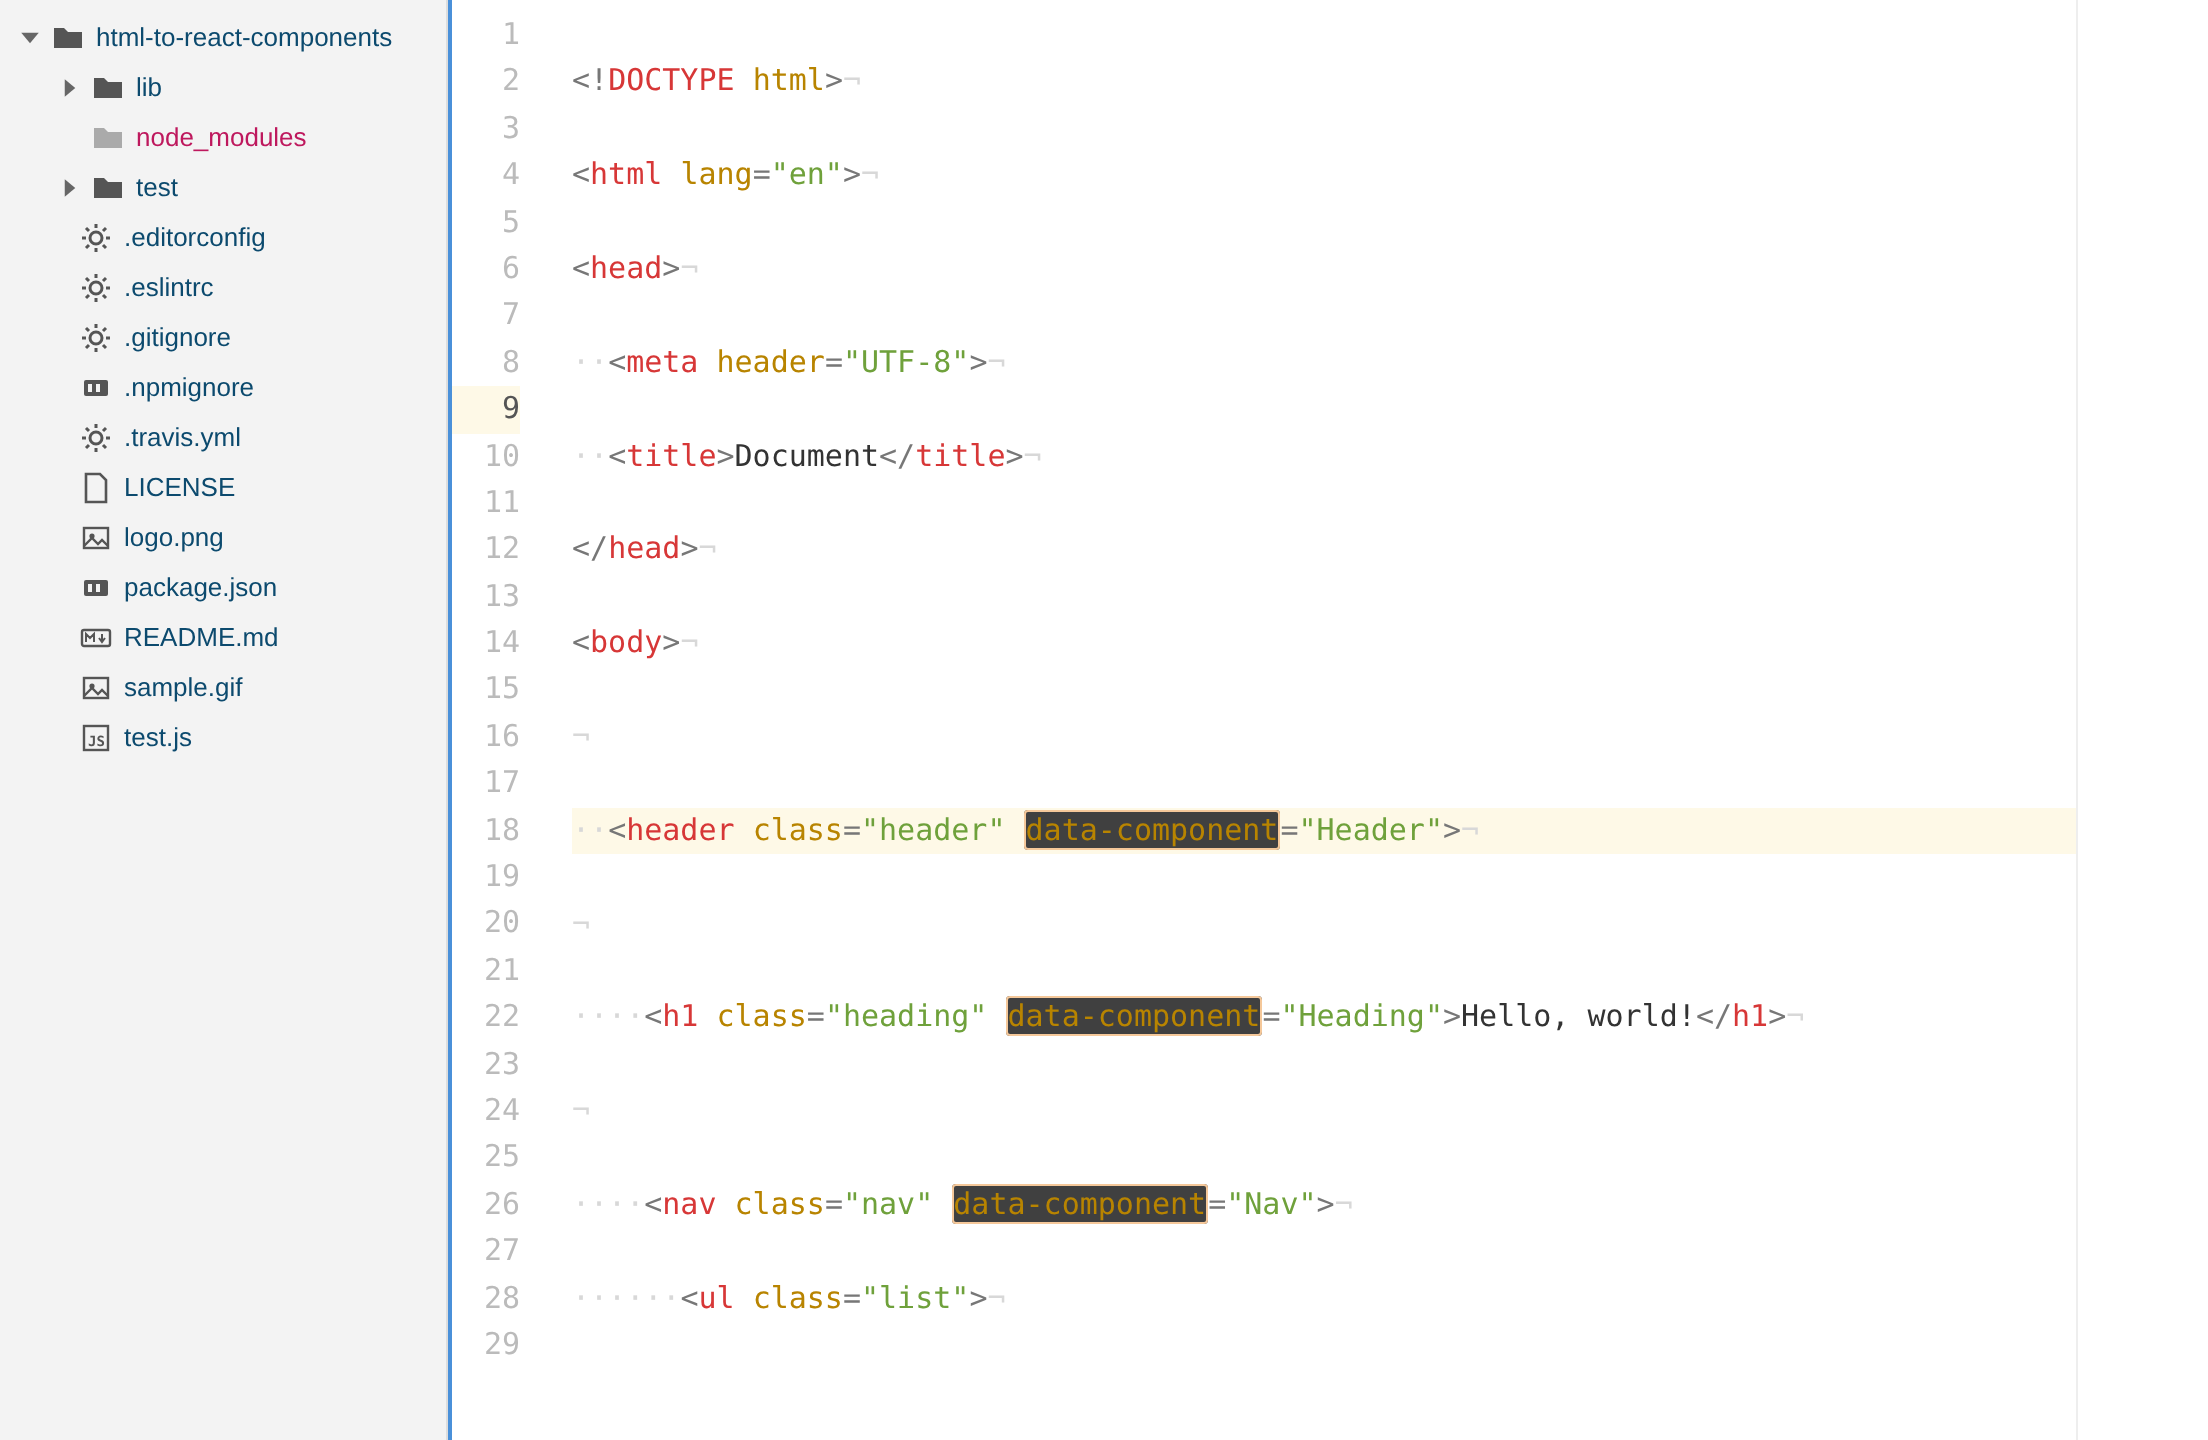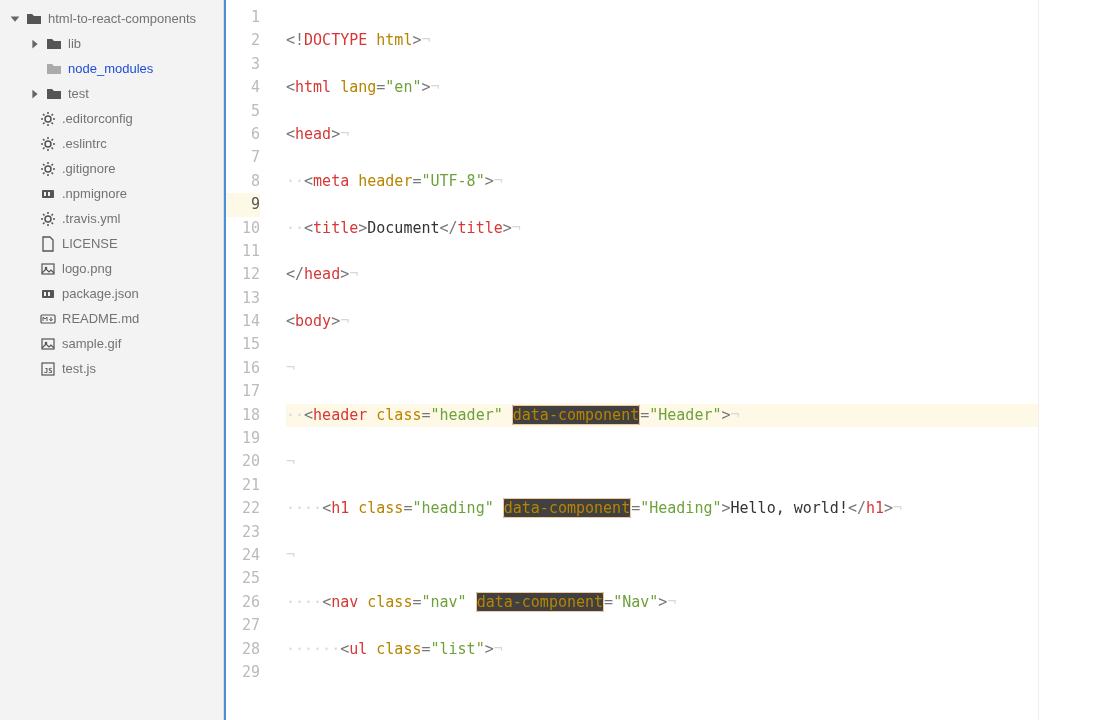--- a/index.html
+++ b/index.html
@@ -22,21 +22,21 @@
   }
   .tree-root {
     padding: 6px 0;
   }
   .tree-item {
     display: flex;
     align-items: center;
     height: 25px;
     padding-left: 8px;
     cursor: pointer;
-    color: #737373;
+    color: #0c4a6e;
     white-space: nowrap;
   }
   .tree-item.root { font-weight: 400; }
   .tree-item.child { padding-left: 28px; }
   .tree-item.grandchild { padding-left: 40px; }
   .chevron {
     width: 14px;
     height: 14px;
     display: inline-flex;
     align-items: center;
@@ -49,21 +49,21 @@
     width: 16px;
     height: 16px;
     display: inline-flex;
     align-items: center;
     justify-content: center;
     margin-right: 6px;
     flex-shrink: 0;
     font-weight: bold;
   }
   .file-icon svg { width: 16px; height: 16px; }
-  .dimmed { color: #1d4ed8; }
+  .dimmed { color: #be185d; }
 
   
   .main {
     flex: 1;
     display: flex;
     flex-direction: column;
     min-width: 0;
     border-left: 2px solid #4a90d9;
   }
   .tabbar {

